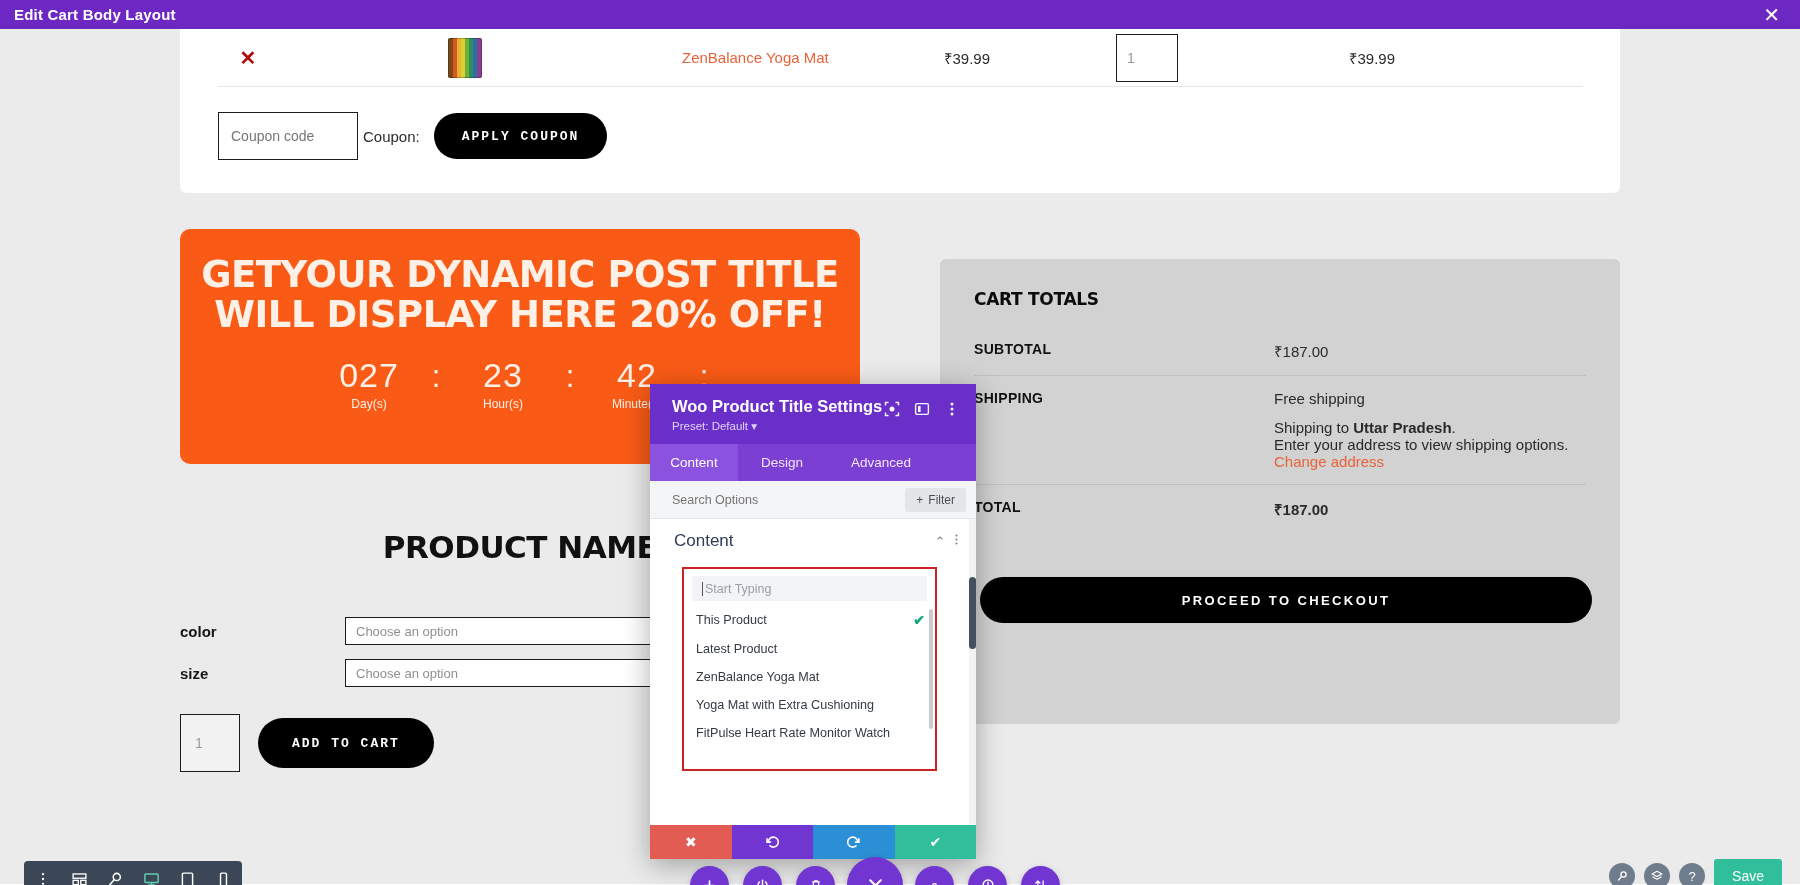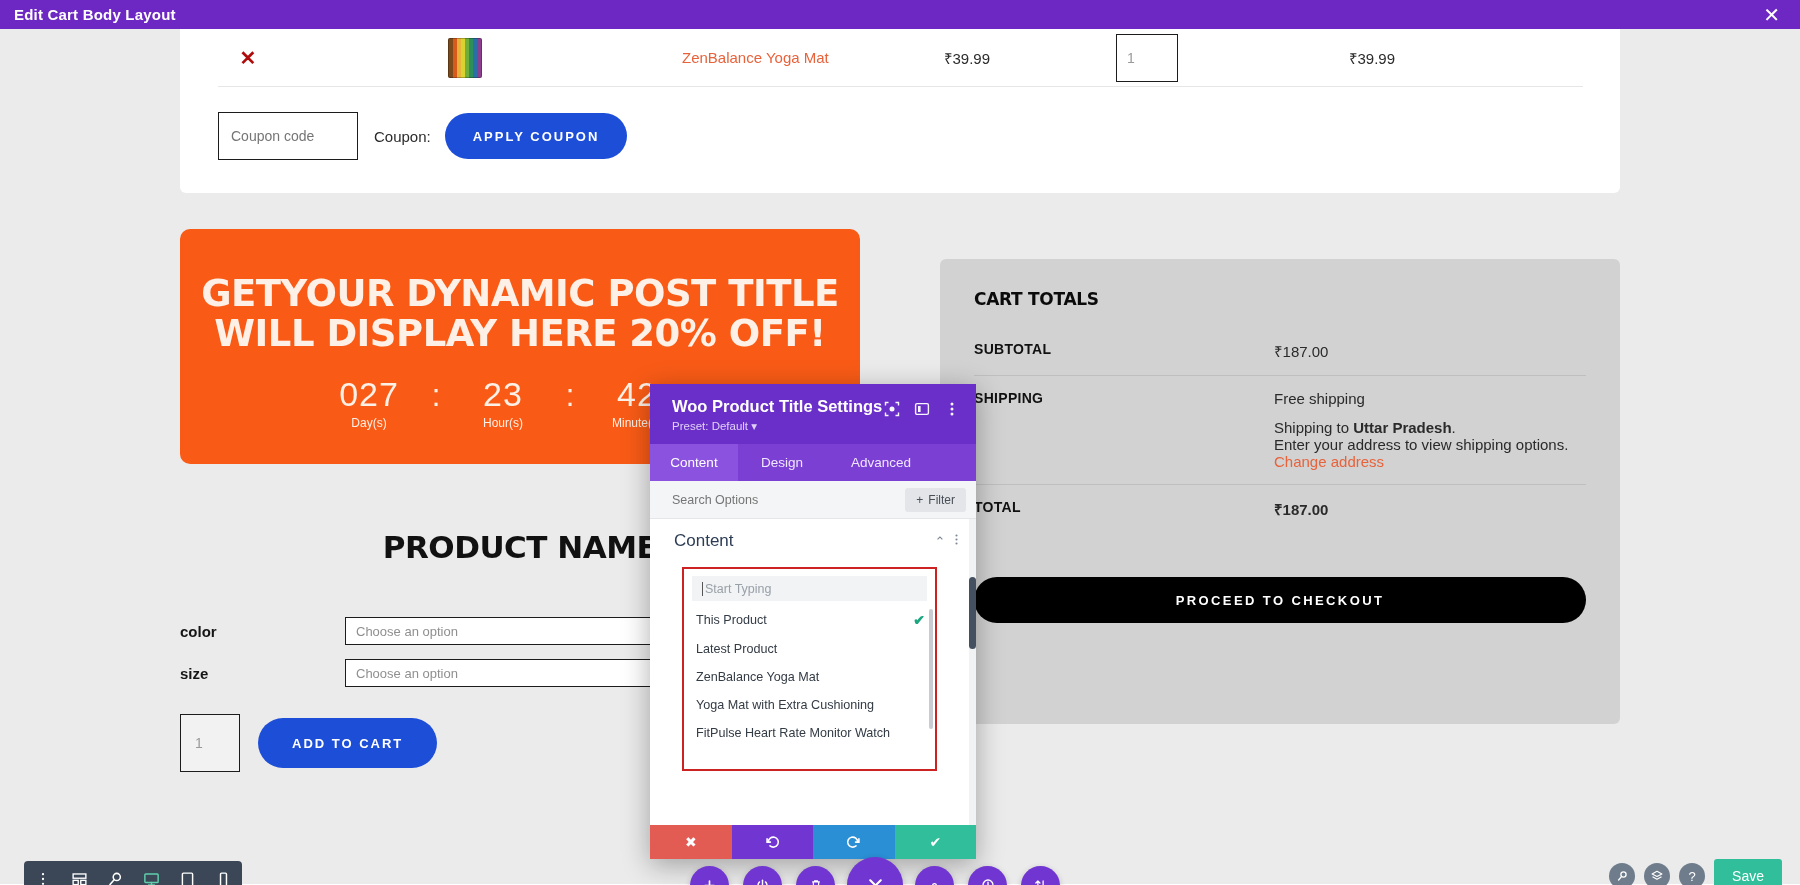--- a/index.html
+++ b/index.html
@@ -52,44 +52,43 @@
   .cart-subtotal { width: 240px; text-align: center; font-size: 15px; color: #2b2b2b; }
 
   .coupon-row {
     position: absolute; left: 38px; top: 72px; width: 1365px; height: 70px;
     display: flex; align-items: center;
   }
   .coupon-input {
     width: 140px; height: 48px; border: 1px solid #1c1c1c; background: #fff;
     padding-left: 12px; font-size: 14px; color: #8a8a8a; font-family: inherit;
   }
-  .coupon-label { margin-left: 16px; font-size: 15px; color: #2b2b2b; }
+  .coupon-label { margin-left: 5px; font-size: 15px; color: #2b2b2b; }
   .btn-dark-pill {
-    background: #1d4ed8; color: #fff; border: none; border-radius: 40px;
+    background: #000000; color: #fff; border: none; border-radius: 40px;
     font-size: 13px; font-weight: 700; letter-spacing: 2px; cursor: pointer;
-    font-family: Liberation Sans, sans-serif;
+    font-family: Liberation Mono, monospace;
   }
   .apply-coupon { margin-left: 14px; height: 46px; padding: 0 28px; }
   .update-cart {
     margin-left: auto; height: 46px; padding: 0 30px; background: #8f8f8f;
     color: #fff; border: none; border-radius: 40px; font-size: 13px;
     font-weight: 700; letter-spacing: 2px; cursor: pointer; font-family: inherit;
   }
 
   
   .promo {
     position: absolute; left: 180px; top: 200px; width: 680px; height: 235px;
     background: #f95b16; border-radius: 10px; color: #fdf0e6;
     display: flex; flex-direction: column; align-items: center; padding-top: 26px;
   }
   .promo-title {
     font-size: 37px; font-weight: 800; line-height: 1.08; text-align: center;
     letter-spacing: -.5px; text-transform: uppercase; width: 640px;
     font-family: "DejaVu Sans", sans-serif;
-    margin-top: 19px;
   }
   .promo-countdown { margin-top: 22px; display: flex; align-items: flex-start; gap: 0; }
   .cd-unit { width: 100px; text-align: center; }
   .cd-num { font-size: 34px; font-weight: 400; letter-spacing: 1px; line-height: 1.1; }
   .cd-lbl { font-size: 12px; margin-top: 3px; }
   .cd-sep { font-size: 31px; padding-top: 2px; width: 34px; text-align: center; }
 
   
   .product-title {
     position: absolute; left: 180px; top: 500px; width: 680px; text-align: center;
@@ -121,21 +120,21 @@
     text-transform: uppercase; font-family: "DejaVu Sans", sans-serif;
   }
   .totals-line { display: flex; border-bottom: 1px solid #bfbfbf; padding: 14px 0; }
   .tl-key { width: 300px; font-size: 14px; font-weight: 700; color: #111; text-transform: uppercase; letter-spacing: .3px; }
   .tl-val { font-size: 15px; color: #2a2a2a; }
   .tl-val .ship-line { margin-bottom: 12px; }
   .tl-val .ship-line:last-child { margin-bottom: 0; }
   .change-address { color: #e8623a; cursor: pointer; }
   .totals-total { display: flex; padding: 14px 0 0 0; }
   .checkout-btn {
-    position: absolute; left: 34px; top: 318px; width: 612px; height: 46px;
+    position: absolute; left: 40px; top: 318px; width: 612px; height: 46px;
     background: #000; color: #fff; border: none; border-radius: 40px;
     font-size: 13px; font-weight: 700; letter-spacing: 2.4px; cursor: pointer; font-family: inherit;
   }
 
   
   .modal {
     position: absolute; left: 650px; top: 355px; width: 326px; height: 475px;
     background: #fff; box-shadow: 0 6px 26px rgba(0,0,0,.32); z-index: 45;
     display: flex; flex-direction: column;
   }

